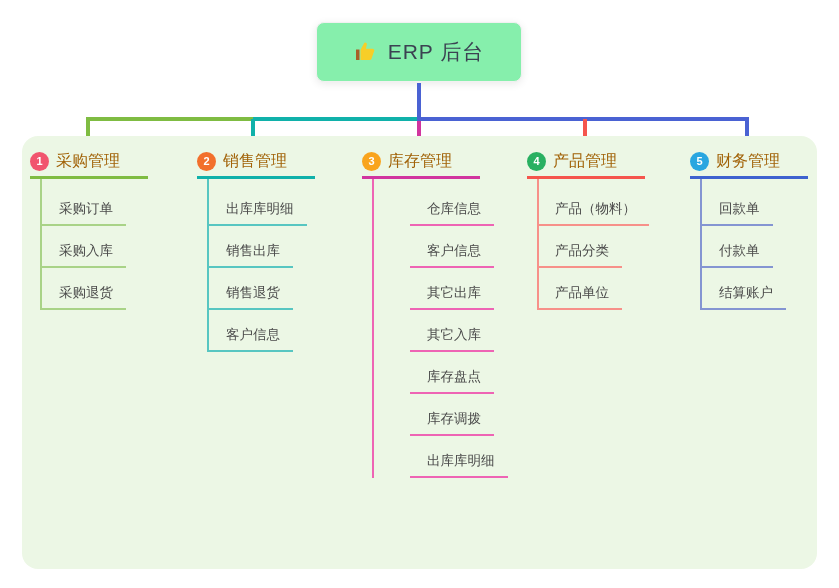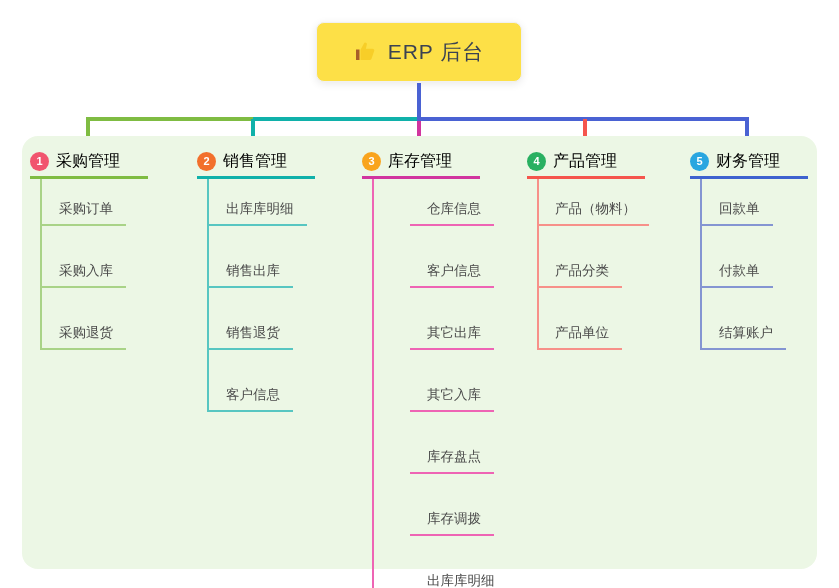--- a/index.html
+++ b/index.html
@@ -4,21 +4,21 @@
 <style>
   * { margin:0; padding:0; box-sizing:border-box; }
   body {
     width:839px; height:588px; background:#ffffff;
     font-family:"Liberation Sans","DejaVu Sans",sans-serif;
     position:relative; overflow:hidden;
   }
   
   .root-card {
     position:absolute; left:316px; top:22px; width:206px; height:60px;
-    background:#fde047; border:1px solid #f1f1f1; border-radius:8px;
+    background:#86efac; border:1px solid #f1f1f1; border-radius:8px;
     box-shadow:0 2px 8px rgba(0,0,0,.09);
     display:flex; align-items:center; justify-content:center; gap:10px;
   }
   .root-card .root-label { font-size:21px; color:#3b4252; font-weight:500; letter-spacing:1px; }
   
   .line { position:absolute; }
   .c-green   { background:#7fbc42; }
   .c-teal    { background:#10b1aa; }
   .c-blue    { background:#4a62d3; }
   .c-magenta { background:#d1359f; }
@@ -41,23 +41,23 @@
   .branch { position:absolute; top:149px; width:118px; }
   .branch-header {
     height:30px; display:flex; align-items:center; gap:7px;
     border-bottom:3px solid; padding-bottom:3px;
   }
   .badge {
     width:19px; height:19px; border-radius:50%; flex:0 0 19px;
     color:#ffffff; font-size:11px; font-weight:bold;
     display:flex; align-items:center; justify-content:center;
   }
-  .btitle { font-size:16px; color:#000000; font-weight:500; white-space:nowrap; }
+  .btitle { font-size:16px; color:#a16207; font-weight:500; white-space:nowrap; }
   .children { margin-left:10px; border-left:2px solid; }
-  .child { height:62px; display:flex; align-items:flex-end; }
+  .child { height:42px; display:flex; align-items:flex-end; }
   .child:first-child { height:47px; }
   .child span {
     display:inline-block; border-bottom:2px solid;
     padding:0 13px 6px 17px; font-size:13.5px; color:#4a4a4a; white-space:nowrap;
   }
   #branch-1 { left:30px;  }
   #branch-2 { left:197px; }
   #branch-3 { left:362px; }
   #branch-4 { left:527px; }
   #branch-5 { left:690px; }

